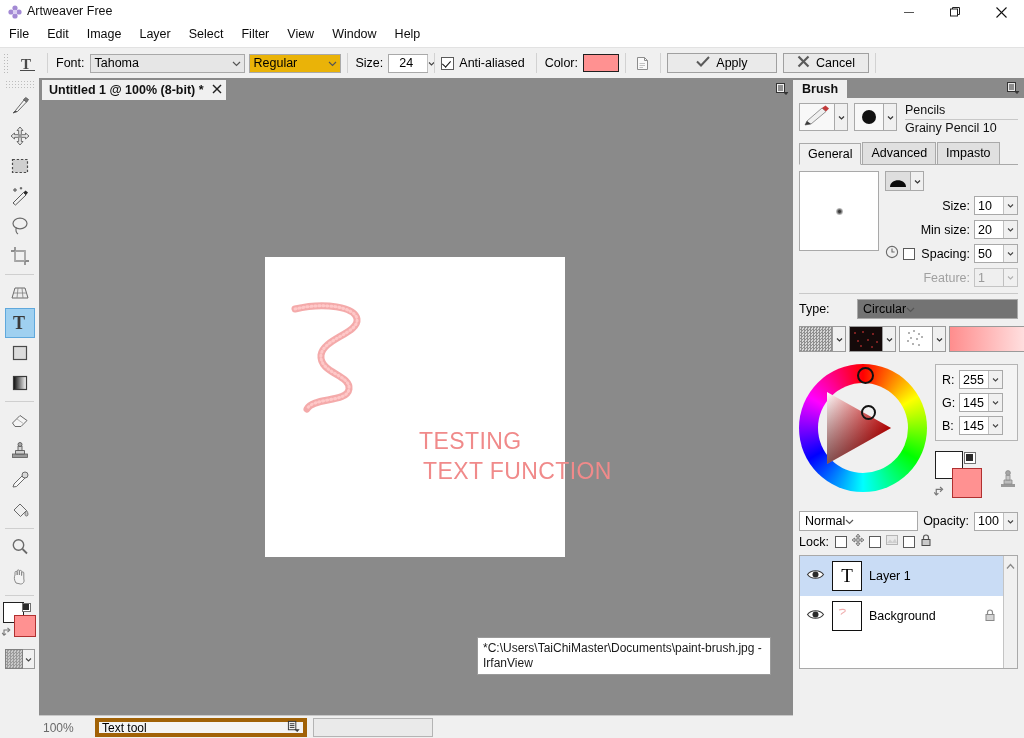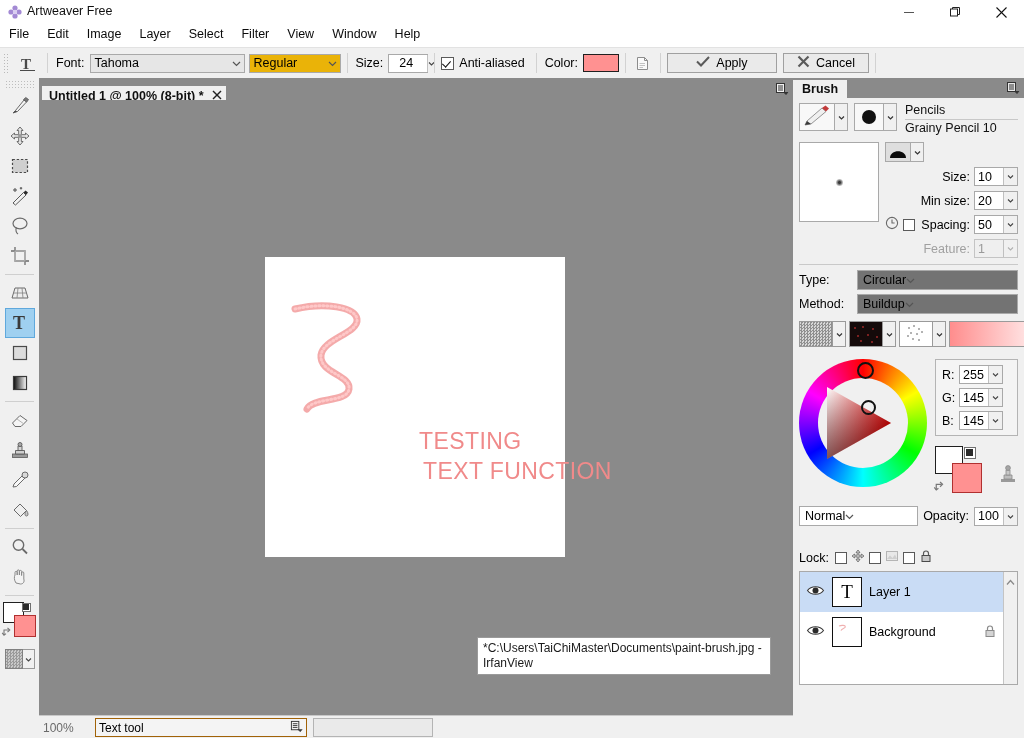--- a/index.html
+++ b/index.html
@@ -64,37 +64,37 @@
   .cw-back{position:absolute;left:0;top:0;width:21px;height:21px;background:#fff;border:1px solid #202020;box-sizing:border-box;}
   .cw-front{position:absolute;left:11px;top:13px;width:22px;height:22px;background:#ff9191;border:1px solid #b03030;box-sizing:border-box;}
   .cw-mini{position:absolute;left:19px;top:1px;width:9px;height:9px;background:#fff;border:1px solid #707070;box-sizing:border-box;}
   .cw-mini i{position:absolute;left:0;top:0;width:6px;height:6px;background:#2b2b2b;}
   .texwell{width:30px;height:22px;margin:10px auto 0;display:flex;align-items:center;}
   .texpat{width:20px;height:20px;border:1px solid #808080;box-sizing:border-box;
           background:repeating-conic-gradient(#9a9a9a 0 25%, #c9c9c9 0 50%);background-size:3px 3px;}
 
   
   .doctabs{position:absolute;left:39px;top:78px;width:754px;height:22px;background:#8a8a8a;}
-  .doctab{position:absolute;left:3px;top:8px;height:20px;background:#f0f0f0;
+  .doctab{position:absolute;left:3px;top:2px;height:20px;background:#f0f0f0;
           display:flex;align-items:center;padding:0 4px 0 7px;gap:8px;box-sizing:border-box;}
   .doctab .dt-label{font-size:12.5px;font-weight:bold;color:#101010;}
   .tab-menu{position:absolute;right:4px;top:4px;}
   .canvaswrap{position:absolute;left:39px;top:100px;width:754px;height:615px;background:#8a8a8a;overflow:hidden;}
   .canvas{position:absolute;left:226px;top:157px;width:300px;height:300px;background:#fff;}
   .c-text{position:absolute;color:#f08a8a;font-size:23px;letter-spacing:.4px;white-space:nowrap;}
   .c-text.l1{left:380px;top:328px;}
   .c-text.l2{left:384px;top:358px;}
   .tooltip{position:absolute;left:438px;top:537px;width:294px;background:#fff;border:1px solid #9a9a9a;
            padding:3px 5px;font-size:12px;color:#1a1a1a;line-height:15px;box-sizing:border-box;}
 
   
   .statusbar{position:absolute;left:39px;top:715px;width:754px;height:23px;background:#f0f0f0;
              border-top:1px solid #c8c8c8;display:flex;align-items:center;}
   .sb-zoom{width:52px;padding-left:4px;color:#6a6a6a;font-size:12px;}
-  .sb-tool{flex:0 0 212px;height:19px;border:1px solid #a16207;background:#f4f4f4;
+  .sb-tool{flex:0 0 212px;height:19px;border:4px solid #a16207;background:#f4f4f4;
            display:flex;align-items:center;justify-content:space-between;padding:0 3px;box-sizing:border-box;font-size:12px;}
   .sb-prog{flex:0 0 120px;height:19px;border:1px solid #b4b4b4;background:#eaeaea;margin-left:6px;box-sizing:border-box;}
 
   
   .dock{position:absolute;left:793px;top:78px;width:231px;height:660px;background:#f0f0f0;border-radius:8px;}
   .panelhdr{height:20px;background:#8a8a8a;display:flex;align-items:flex-end;position:relative;}
   .ptab{height:18px;padding:0 9px;display:flex;align-items:center;font-size:12.5px;font-weight:bold;color:#101010;}
   .ptab.active{background:#f0f0f0;}
   .ptab.inactive{color:#1d1d1d;}
   .pmenu{position:absolute;right:4px;top:3px;}
@@ -159,21 +159,21 @@
   .cw2-back{position:absolute;left:0;top:0;width:28px;height:28px;background:#fff;border:1px solid #202020;box-sizing:border-box;}
   .cw2-front{position:absolute;left:17px;top:17px;width:30px;height:30px;background:#ff9191;border:1px solid #b03030;box-sizing:border-box;}
   .cw2-mini{position:absolute;left:29px;top:1px;width:12px;height:12px;background:#fff;border:1px solid #707070;box-sizing:border-box;}
   .cw2-mini i{position:absolute;left:1px;top:1px;width:7px;height:7px;background:#2b2b2b;}
 
   
   .lrow1{display:flex;align-items:center;gap:5px;}
   .blendcombo{flex:1;height:20px;border:1px solid #a9a9a9;background:#fff;display:flex;align-items:center;
               position:relative;box-sizing:border-box;}
   .blendcombo .bv{padding-left:5px;font-size:12.5px;}
-  .lockrow{display:flex;align-items:center;gap:4px;margin-top:23px;}
+  .lockrow{display:flex;align-items:center;gap:4px;margin-top:2px;}
   .lockrow .lk{font-size:12.5px;margin-right:2px;}
   .lockbox{width:12px;height:12px;border:1px solid #5a5a5a;background:#fff;box-sizing:border-box;}
   .layerlist{margin-top:5px;border:1px solid #a9a9a9;background:#fff;height:112px;position:relative;display:flex;}
   .llinner{flex:1;}
   .layeritem{height:40px;display:flex;align-items:center;gap:7px;padding:0 6px;position:relative;}
   .layeritem.sel{background:#c9dcf5;}
   .lthumb{width:30px;height:30px;border:1.5px solid #101010;background:#fff;box-sizing:border-box;
           display:flex;align-items:center;justify-content:center;font-size:19px;font-family:"Liberation Serif",serif;}
   .lname{font-size:12.5px;flex:1;}
   .lscroll{width:14px;background:#f0f0f0;border-left:1px solid #c4c4c4;display:flex;flex-direction:column;
@@ -552,20 +552,25 @@
               </svg>
           </div>
         </div>
         <div class="bname">
           <div class="n1">Pencils</div>
           <div class="rule"></div>
           <div class="n2">Grainy Pencil 10</div>
         </div>
       </div>
 
+      <div class="tabs">
+        <div class="tab active">General</div>
+        <div class="tab">Advanced</div>
+        <div class="tab">Impasto</div>
+      </div>
 
       <div class="genrow">
         <div class="stamp">
           <div class="stampdot"></div>
         </div>
         <div class="gencol">
           <div class="shaperow">
             <div class="shapebtn">
               <svg width="20" height="14" viewBox="0 0 20 14">
                   <path d="M2 13 C2 4 18 4 18 13 Z" fill="#0a0a0a"></path>
@@ -633,31 +638,20 @@
           </div>
         </div>
       </div>
 
       <div class="hrule"></div>
 
       <div class="selrow">
         <span class="slab">Type:</span>
         <div class="selcombo">
           <span class="svv">Circular</span>
-          <span class="carr">
-            <svg width="9" height="6" viewBox="0 0 9 6">
-                <polyline points="1,1 4.5,4.5 8,1" fill="none" stroke="#555" stroke-width="1.2"></polyline>
-              </svg>
-          </span>
-        </div>
-      </div>
-      <div class="selrow">
-        <span class="slab">Method:</span>
-        <div class="selcombo">
-          <span class="svv">Buildup</span>
           <span class="carr">
             <svg width="9" height="6" viewBox="0 0 9 6">
                 <polyline points="1,1 4.5,4.5 8,1" fill="none" stroke="#555" stroke-width="1.2"></polyline>
               </svg>
           </span>
         </div>
       </div>
 
       <div class="texrow">
         <span class="texcell">

